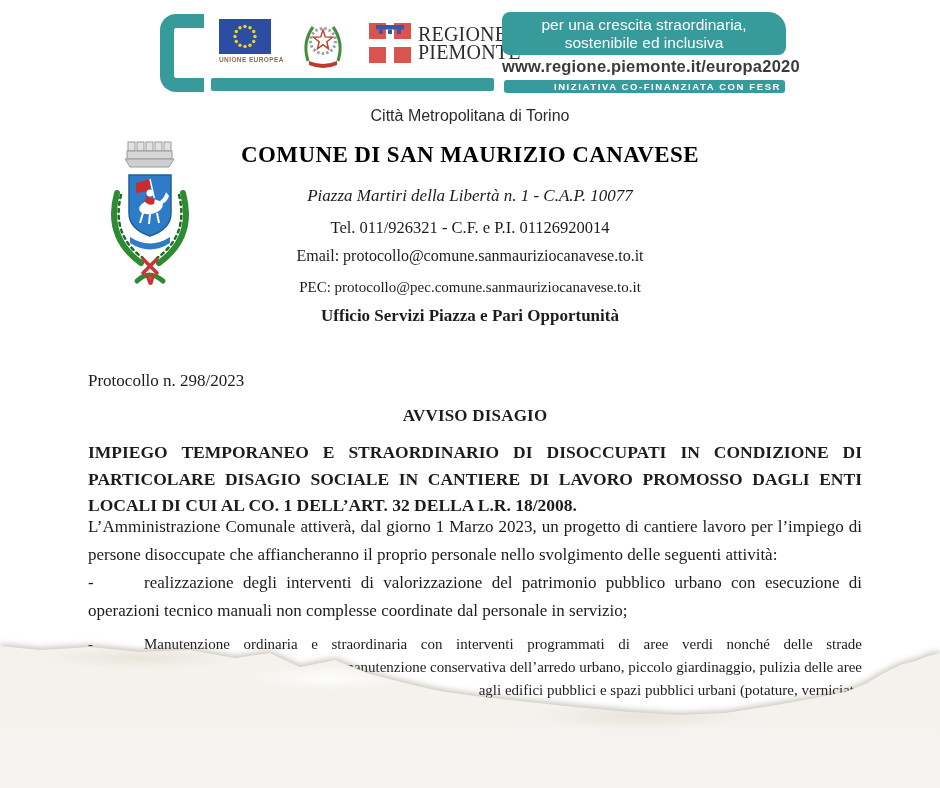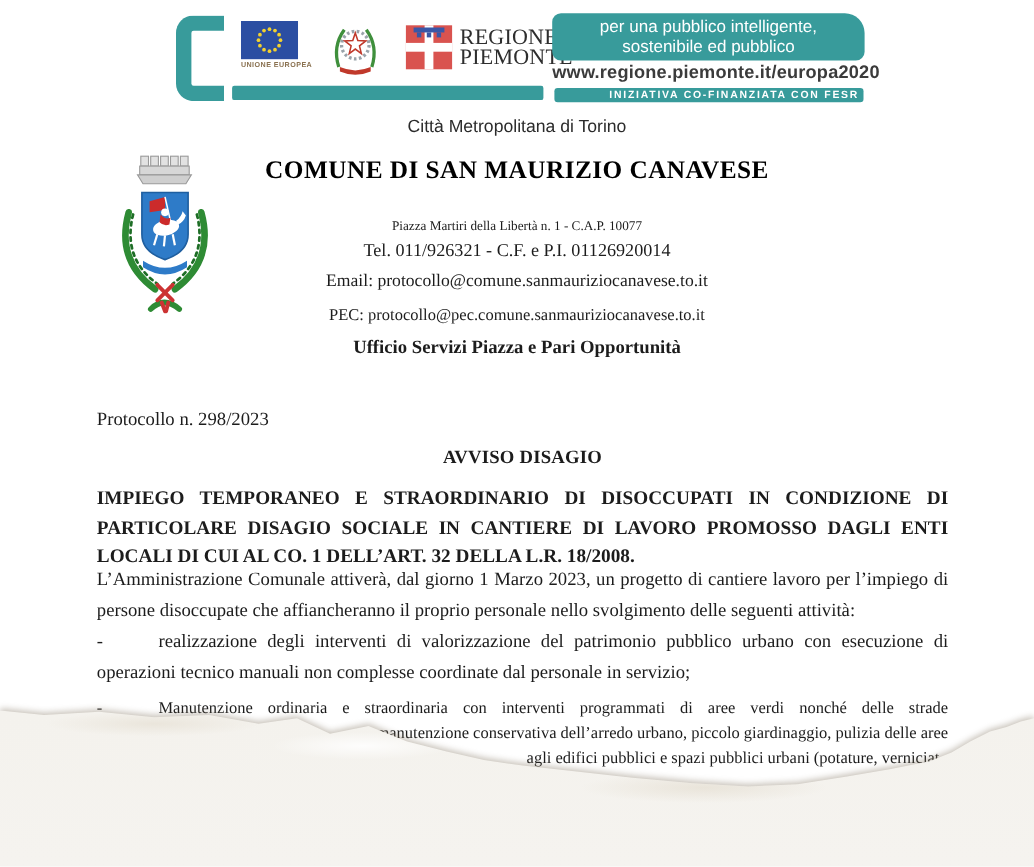--- a/index.html
+++ b/index.html
@@ -49,21 +49,21 @@
     background:var(--teal); border-radius:3px; color:#fff; text-align:center;
     font-family:"Liberation Sans", sans-serif; font-size:9.5px; font-weight:bold;
     letter-spacing:1.6px; line-height:13px;padding-left:46px;
   }
 
   
   .crest { position:absolute; left:103px; top:131px; }
   .center-col { position:absolute; left:0; top:0; width:940px; text-align:center; }
   .metro   { position:absolute; top:107px; width:100%; font-family:"Liberation Sans", sans-serif; font-size:16px; color:#2b2b2b; }
   .comune  { position:absolute; top:142px; width:100%; font-size:23px; font-weight:bold; letter-spacing:.4px; color:#000; }
-  .addr    { position:absolute; top:198px; width:100%; font-size:12px; }
+  .addr    { position:absolute; top:186px; width:100%; font-size:17px;font-style:italic; }
   .tel     { position:absolute; top:218px; width:100%; font-size:16.5px; }
   .email   { position:absolute; top:247px; width:100%; font-size:16px; }
   .pec     { position:absolute; top:279px; width:100%; font-size:15px; }
   .office  { position:absolute; top:306px; width:100%; font-size:17px; font-weight:bold; }
 
   
   .doc { position:absolute; left:88px; top:0; width:774px; height:788px; }
   .protocol { position:absolute; top:371px; font-size:17px; }
   .avviso   { position:absolute; top:406px; width:100%; text-align:center; font-size:17px; font-weight:bold; letter-spacing:.2px; }
   .subject  { position:absolute; top:439px; width:100%; font-size:17.5px; font-weight:bold;
@@ -145,22 +145,22 @@
       </svg>
       <div class="piemonte-word">
         <div>REGIONE</div>
         <div>PIEMONTE</div>
       </div>
     </div>
 
     <div class="under-bar"></div>
 
     <div class="tagline-box">
-      <div>per una pubblico intelligente,</div>
-      <div>sostenibile ed pubblico</div>
+      <div>per una crescita straordinaria,</div>
+      <div>sostenibile ed inclusiva</div>
     </div>
     <div class="website">www.regione.piemonte.it/europa2020</div>
     <div class="initiative-bar">INIZIATIVA CO-FINANZIATA CON FESR</div>
   </div>
 
   <div class="crest">
     <svg width="94" height="164" viewBox="0 0 94 164">
 
       <g stroke="#9a9a9a" stroke-width="1" fill="#e2e2e2">
         <rect x="25" y="11" width="7" height="9"></rect>

